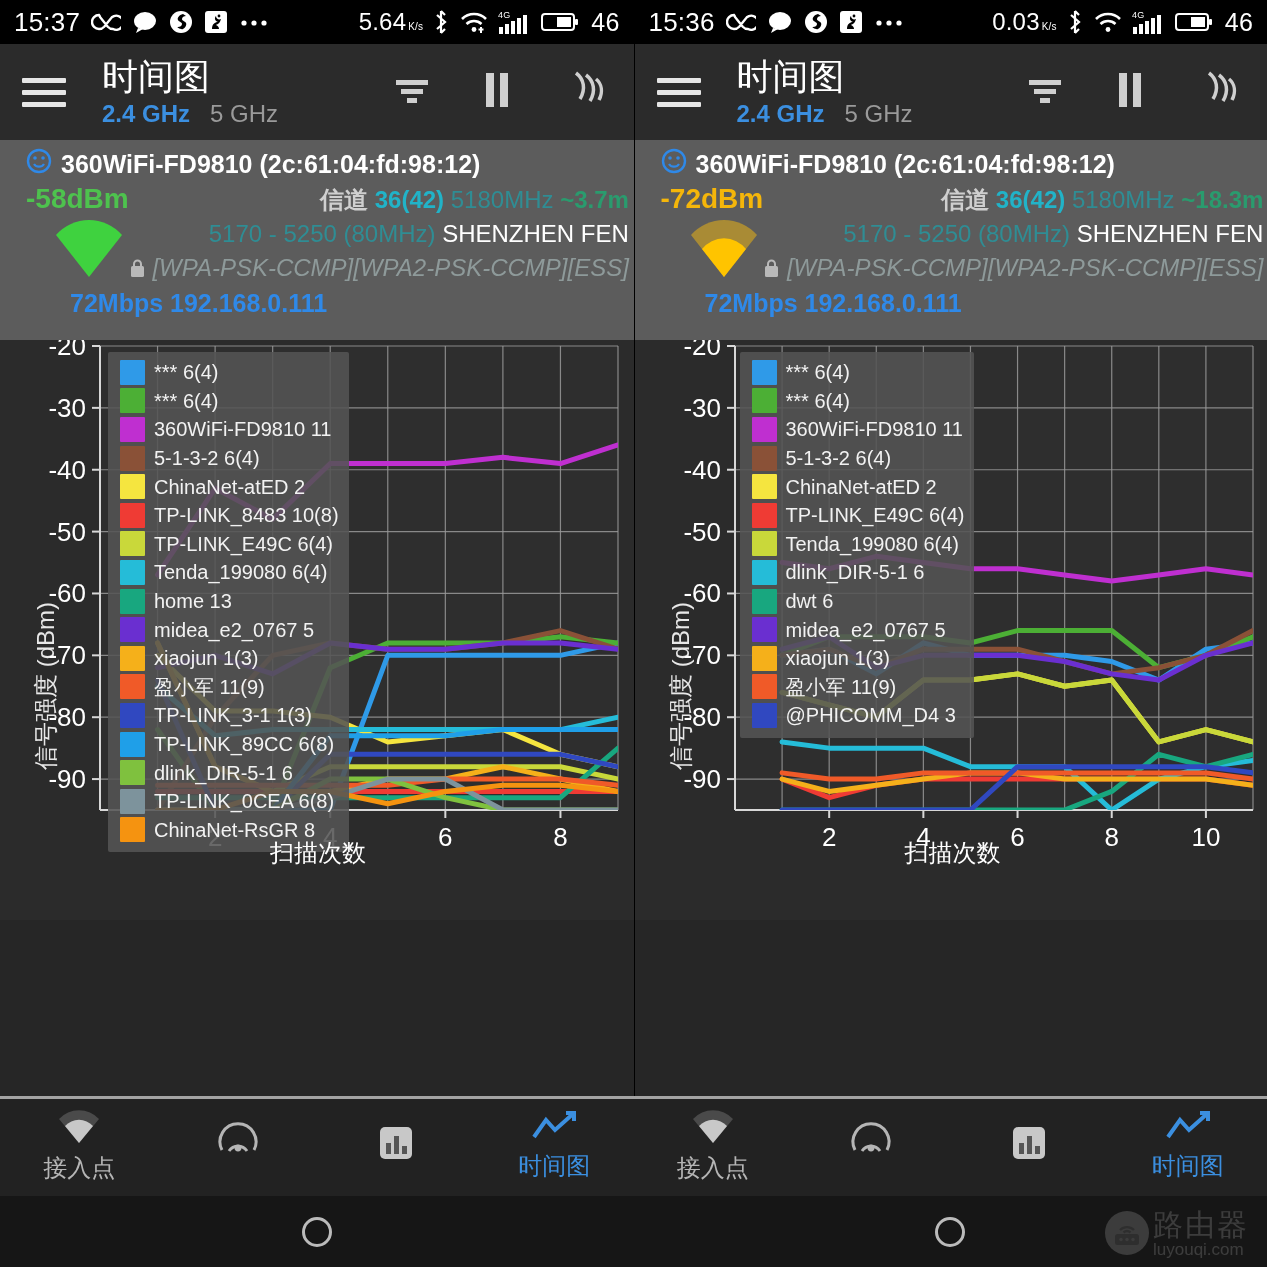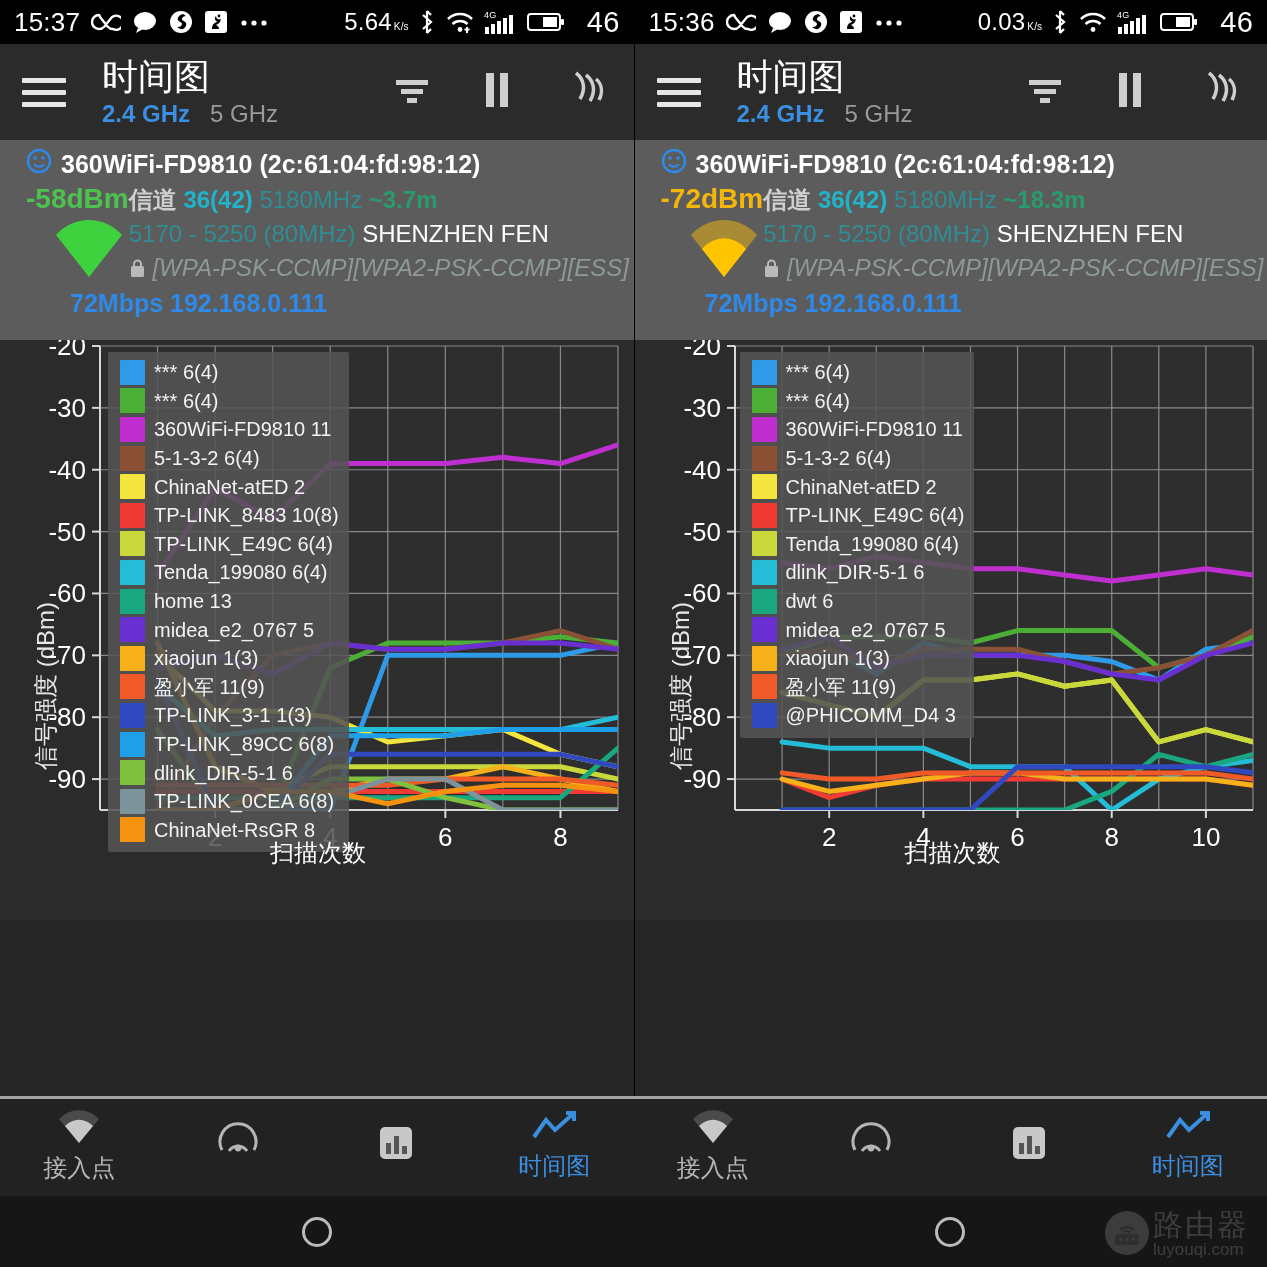--- a/index.html
+++ b/index.html
@@ -21,21 +21,21 @@
   .statusbar {
     height:44px; background:#000; color:#fff;
     display:flex; align-items:center; padding:0 14px;
     font-size:25px; letter-spacing:0.2px;
   }
   .sb-left { display:flex; align-items:center; gap:11px; }
   .sb-time { font-size:26px; font-weight:400; }
   .sb-right { margin-left:auto; display:flex; align-items:center; gap:9px; }
   .sb-kbs { font-size:24px; display:flex; align-items:baseline; }
   .sb-kbs .unit { font-size:10px; margin-left:2px; }
-  .sb-batt-num { font-size:29px; margin-left:13px; }
+  .sb-batt-num { font-size:25px; margin-left:3px; }
   .ic { display:inline-block; line-height:0; }
 
   
   .appbar {
     height:96px; background:#2b2b2b;
     display:flex; align-items:center; padding:0 22px;
     position:relative;
   }
   .hamburger { width:44px; display:flex; flex-direction:column; gap:7px; cursor:pointer; }
   .hamburger span { display:block; height:5px; background:#e6e6e6; border-radius:1px; }
@@ -52,21 +52,21 @@
     background:#5c5c5c; padding:8px 18px 12px 26px;
     height:200px; position:relative; overflow:hidden;
   }
   .ap-l1 { display:flex; align-items:center; gap:9px; color:#fff; font-weight:bold; font-size:25px; }
   .ap-body { display:flex; margin-top:3px; }
   .ap-left { width:130px; position:relative; }
   .ap-dbm { font-size:28px; font-weight:bold; line-height:32px; }
   .ap-dbm.green { color:#4ec24e; }
   .ap-dbm.amber { color:#f5b60a; }
   .wifi-fan { margin:4px 0 0 24px; }
-  .ap-right { flex:1; }
+  .ap-right { flex:1;text-align:right; }
   .ap-row { line-height:34px; font-size:24px; white-space:nowrap; }
   .c-chan-label { color:#cfcfcf; font-weight:bold; }
   .c-chan { color:#21b3c8; font-weight:bold; }
   .c-dim { color:#2f8d94; }
   .c-dist { color:#2a9b6e; font-weight:bold; }
   .c-white { color:#ffffff; }
   .c-sec { color:#8e9a9a; font-style:italic; }
   .ap-rate { color:#2f89e8; font-weight:bold; font-size:25px; margin-top:4px; padding-left:44px;}
 
   

